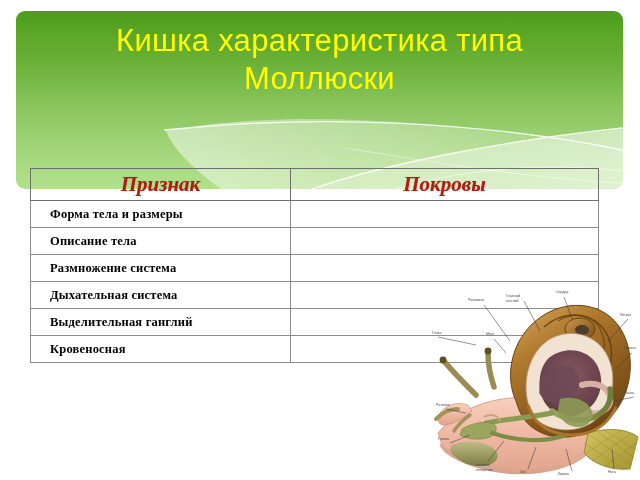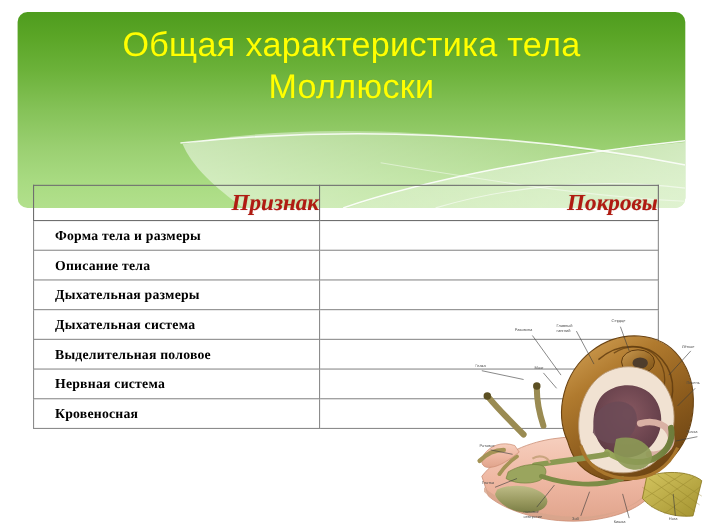--- a/index.html
+++ b/index.html
@@ -74,21 +74,21 @@
   #char-table col.c2 { width: 308px; }
 
   #char-table td {
     border: 1px solid #8c8c8c;
     padding: 0;
     background: transparent;
     vertical-align: middle;
   }
   #char-table thead td {
     height: 31px;
-    text-align: right;
+    text-align: center;
     color: #b01b12;
     font-family: "Liberation Serif", serif;
     font-weight: bold;
     font-style: italic;
     font-size: 21px;
     border-color: #6f6f6f;
     text-shadow: 0 0 1px rgba(120,20,10,.35);
   }
   #char-table tbody td {
     height: 26px;
@@ -136,21 +136,21 @@
       </defs>
       <path d="M150,120 C260,100 400,104 607,140 L607,178 L205,178 C180,160 158,140 150,120 Z" fill="url(#sw1)"></path>
       <path d="M148,119 C300,103 460,110 607,139" fill="none" stroke="#ffffff" stroke-opacity="0.85" stroke-width="1.4"></path>
       <path d="M607,118 C500,128 380,150 300,178 L607,178 Z" fill="url(#sw2)"></path>
       <path d="M607,117 C492,129 372,152 296,178" fill="none" stroke="#ffffff" stroke-opacity="0.9" stroke-width="1.3"></path>
       <path d="M607,160 C520,150 440,160 380,178" fill="none" stroke="#ffffff" stroke-opacity="0.55" stroke-width="1.1"></path>
       <path d="M330,137 C420,152 520,168 607,172" fill="none" stroke="#ffffff" stroke-opacity="0.45" stroke-width="1"></path>
     </svg>
   </div>
 
-  <div id="title">Общая характеристика тела
+  <div id="title">Кишка характеристика типа
 Моллюски</div>
 
   <table id="char-table">
     <colgroup>
         <col class="c1">
         <col class="c2">
       </colgroup>
     <thead>
       <tr>
         <td>Признак</td>
@@ -160,33 +160,29 @@
     <tbody>
       <tr>
         <td class="feature">Форма тела и размеры</td>
         <td class="desc"></td>
       </tr>
       <tr>
         <td class="feature">Описание тела</td>
         <td class="desc"></td>
       </tr>
       <tr>
-        <td class="feature">Дыхательная размеры</td>
+        <td class="feature">Размножение система</td>
         <td class="desc"></td>
       </tr>
       <tr>
         <td class="feature">Дыхательная система</td>
         <td class="desc"></td>
       </tr>
       <tr>
-        <td class="feature">Выделительная половое</td>
-        <td class="desc"></td>
-      </tr>
-      <tr>
-        <td class="feature">Нервная система</td>
+        <td class="feature">Выделительная ганглий</td>
         <td class="desc"></td>
       </tr>
       <tr>
         <td class="feature">Кровеносная</td>
         <td class="desc"></td>
       </tr>
     </tbody>
   </table>
 
   <div id="snail-figure">

